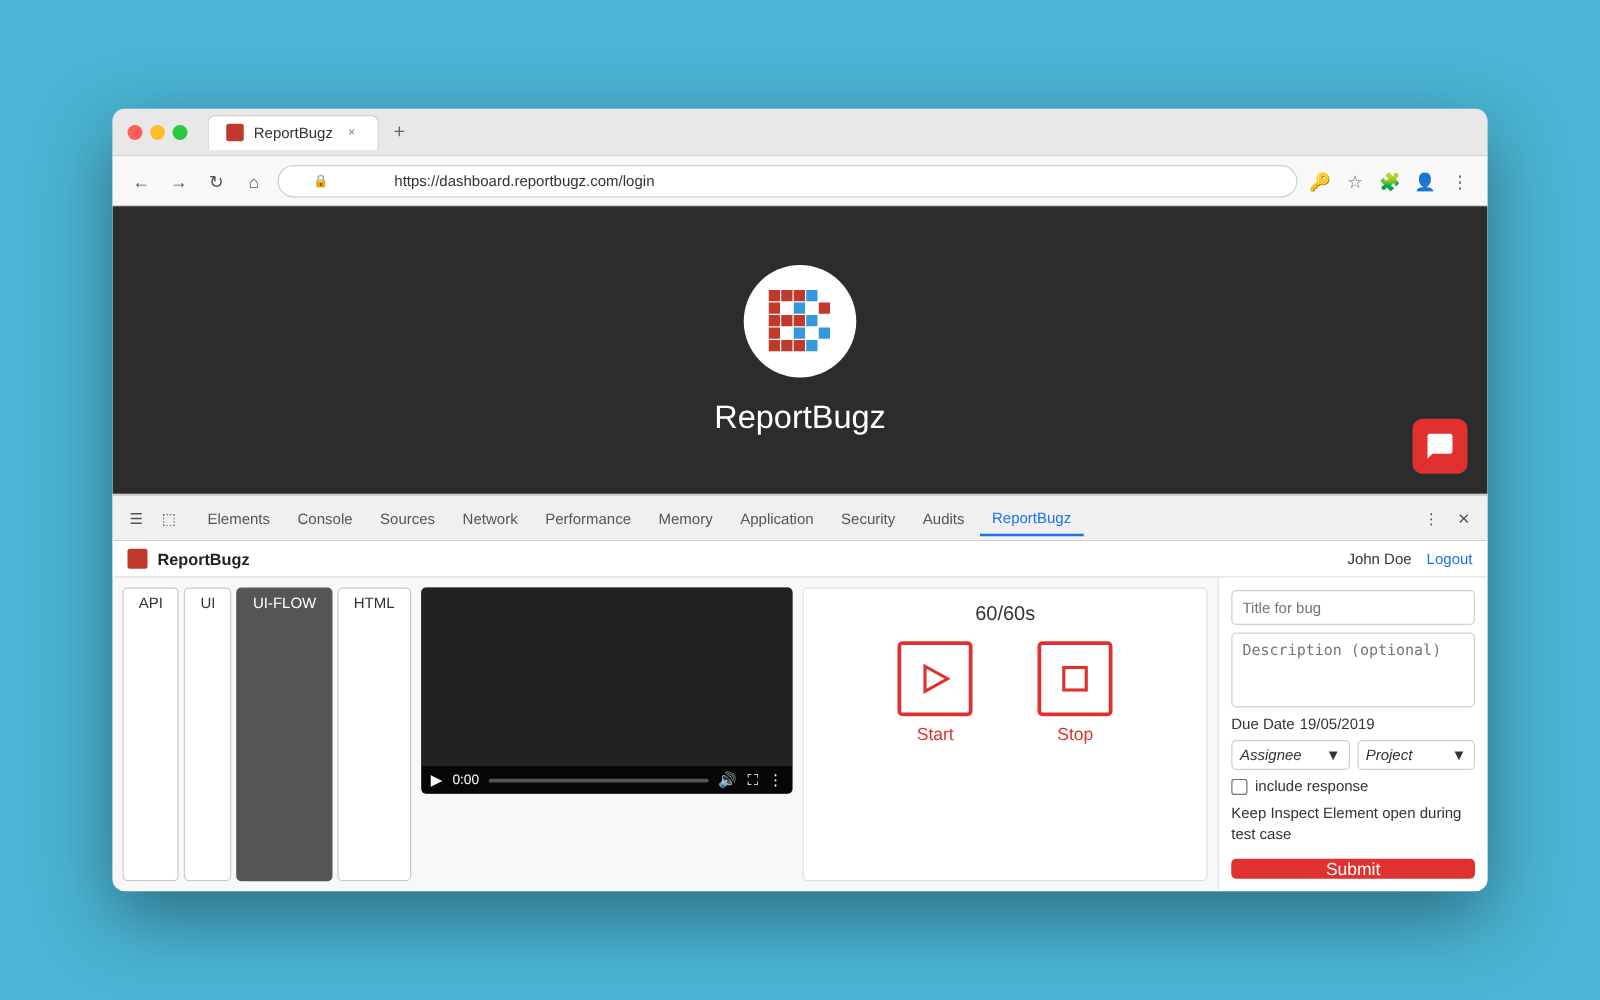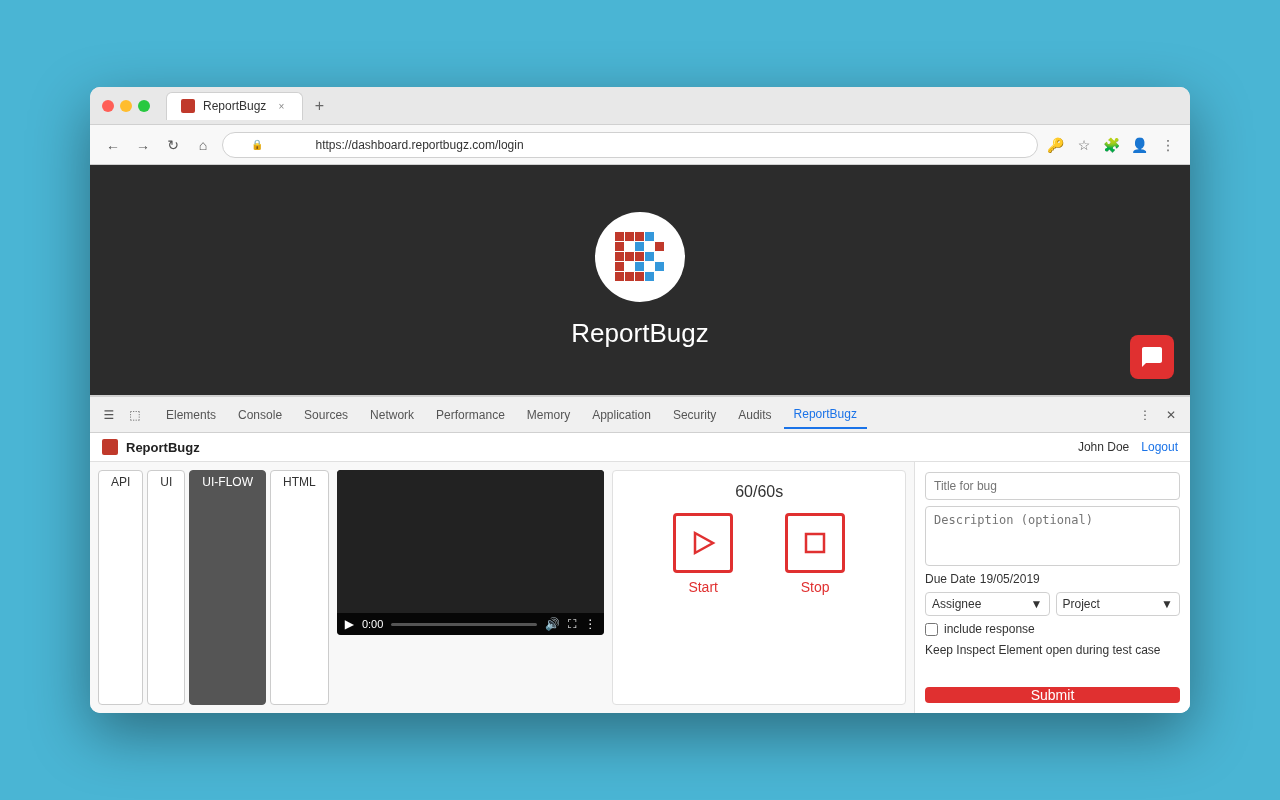--- a/index.html
+++ b/index.html
@@ -438,21 +438,21 @@
       justify-content: center;
     }
 
     .btn-label {
       color: #e03030;
       font-size: 14px;
     }
 
     
     .rb-right-panel {
-      width: 276px;
+      width: 216px;
       background: white;
       border-left: 1px solid #e0e0e0;
       padding: 10px;
       display: flex;
       flex-direction: column;
       gap: 6px;
     }
 
     .form-input {
       width: 100%;
@@ -479,20 +479,21 @@
       align-items: center;
       gap: 4px;
       font-size: 12px;
       color: #333;
     }
 
     .assignee-row {
       display: flex;
       gap: 6px;
       align-items: center;
+      font-style: italic;
     }
 
     .select-box {
       flex: 1;
       border: 1px solid #d0d0d0;
       border-radius: 4px;
       padding: 4px 6px;
       font-size: 12px;
       color: #333;
       display: flex;

